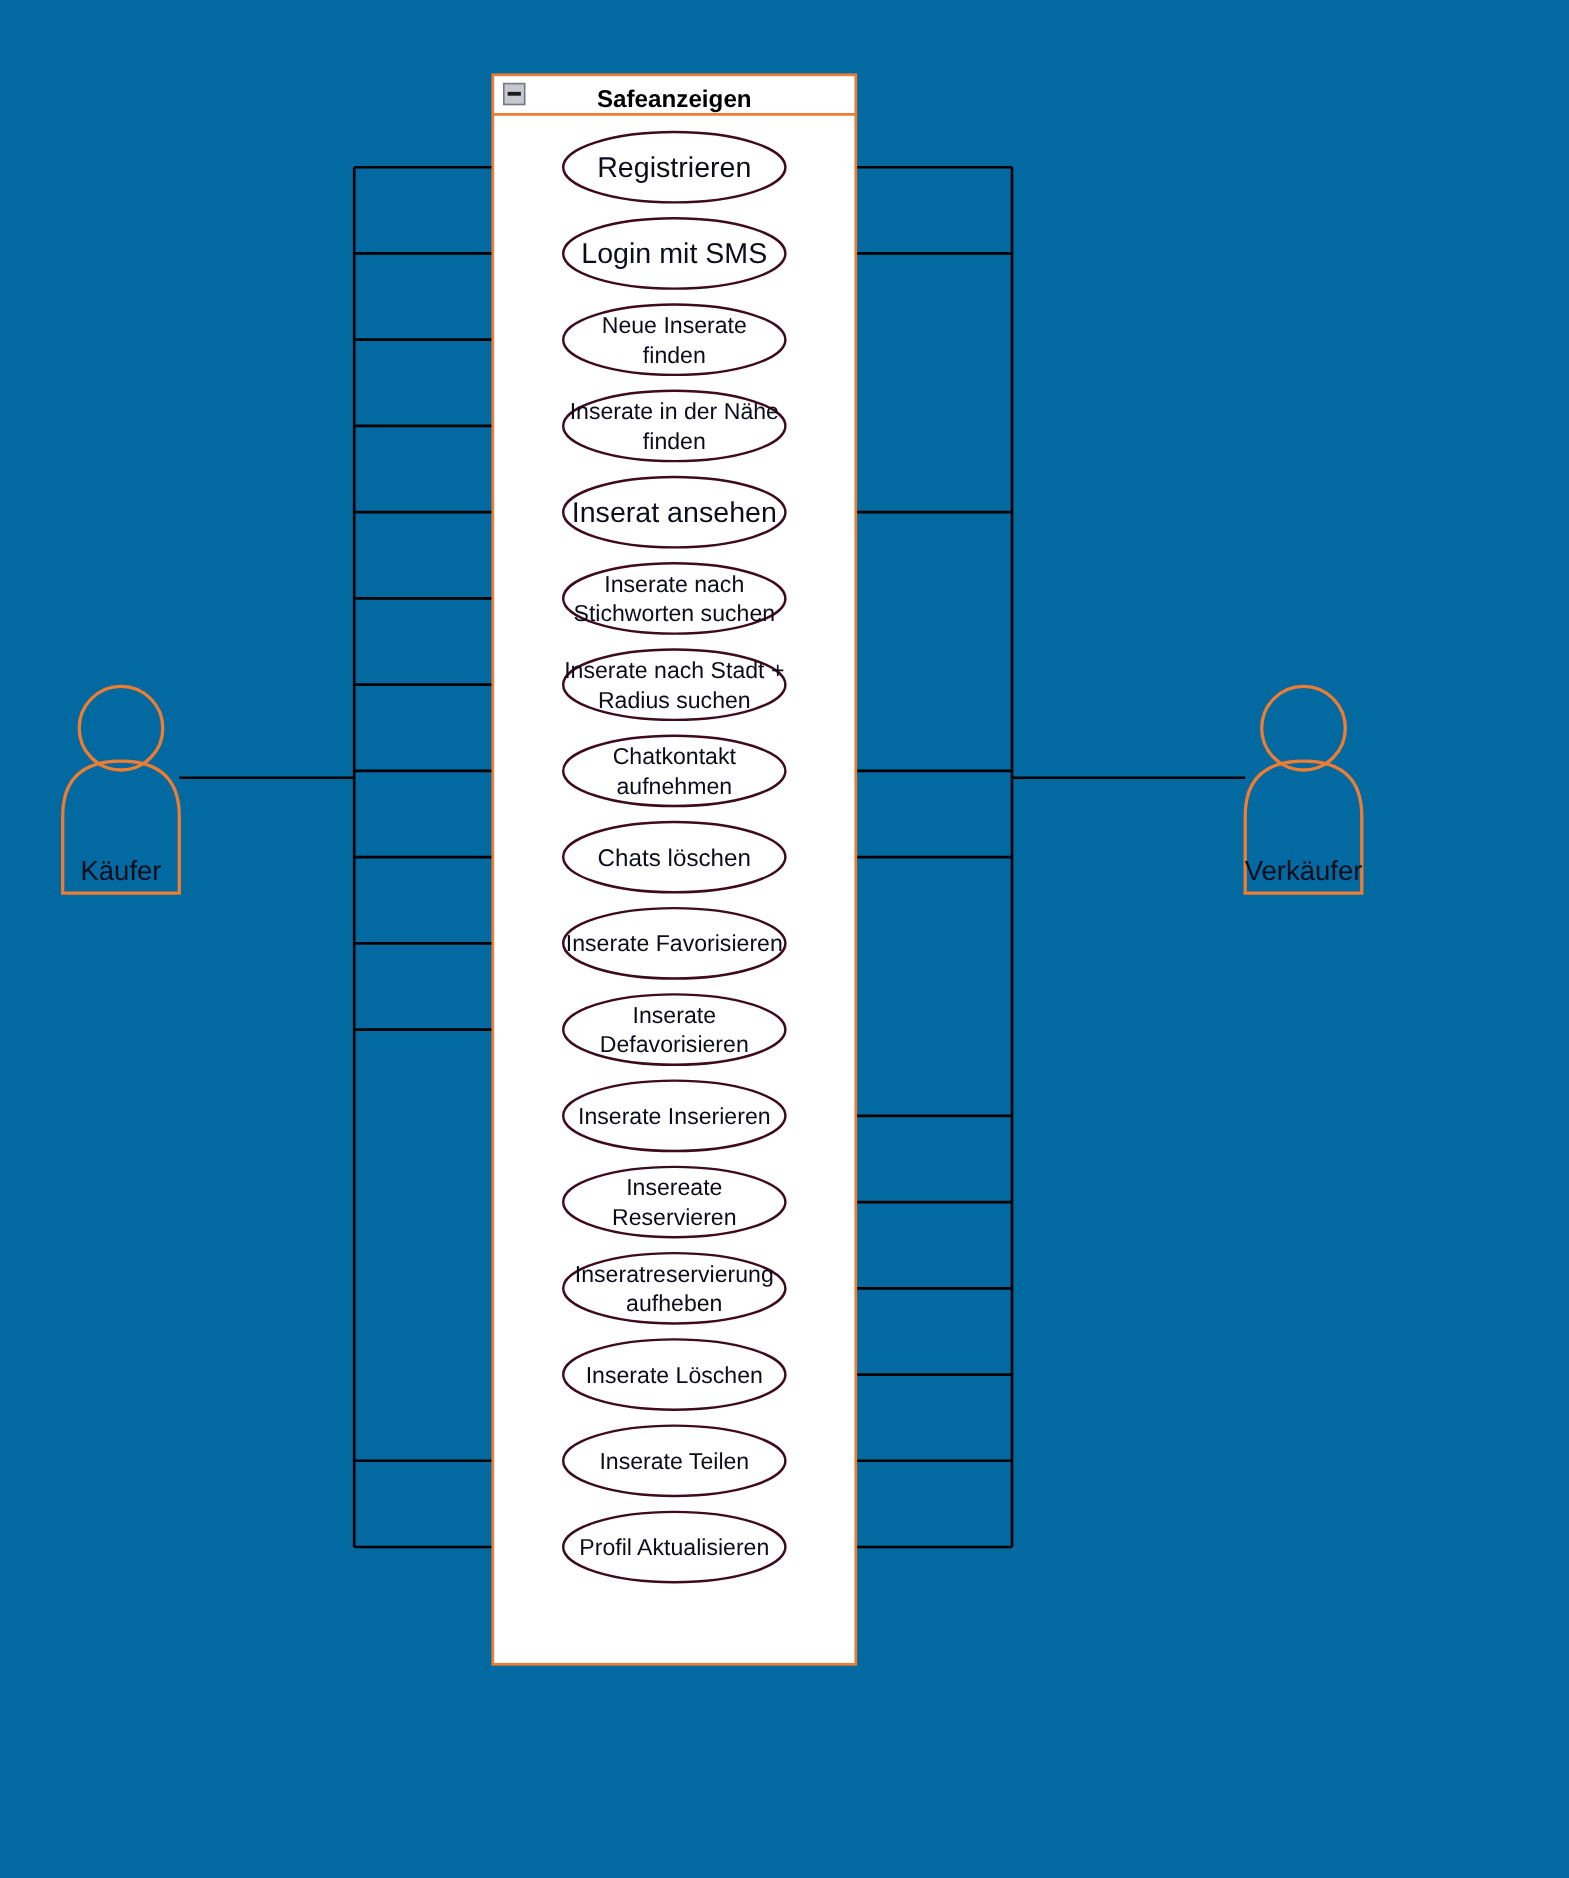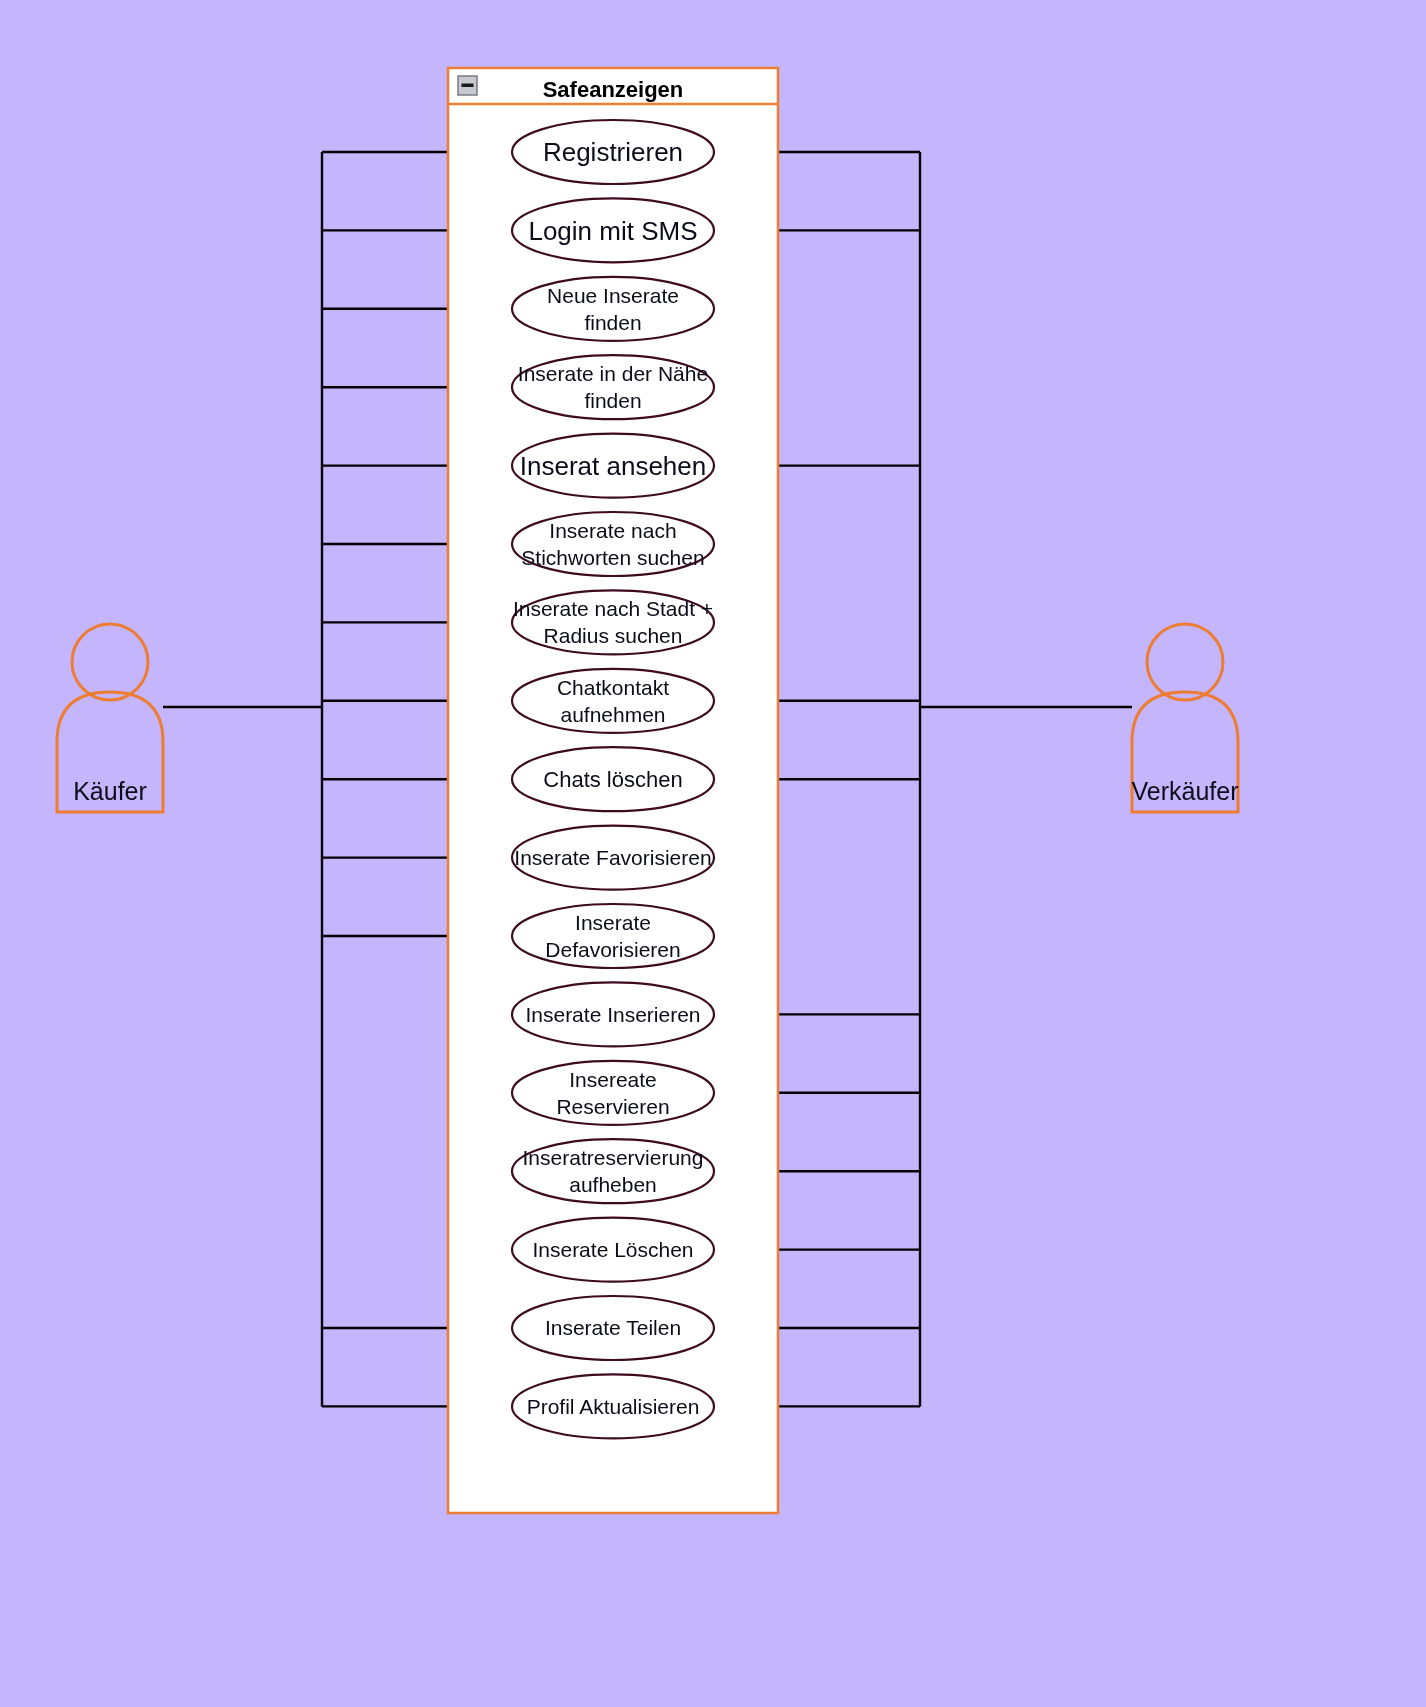--- a/index.html
+++ b/index.html
@@ -7,21 +7,21 @@
     padding: 0;
     background: #ffffff;
   }
   body {
     font-family: "Liberation Sans", sans-serif;
   }
   #canvas {
     position: relative;
     width: 1426px;
     height: 1707px;
-    background: #c4b5fd;
+    background: #0369a1;
     overflow: hidden;
   }
   #diagram-svg {
     position: absolute;
     left: 0;
     top: 0;
     width: 1426px;
     height: 1707px;
   }
   .uc-label {

